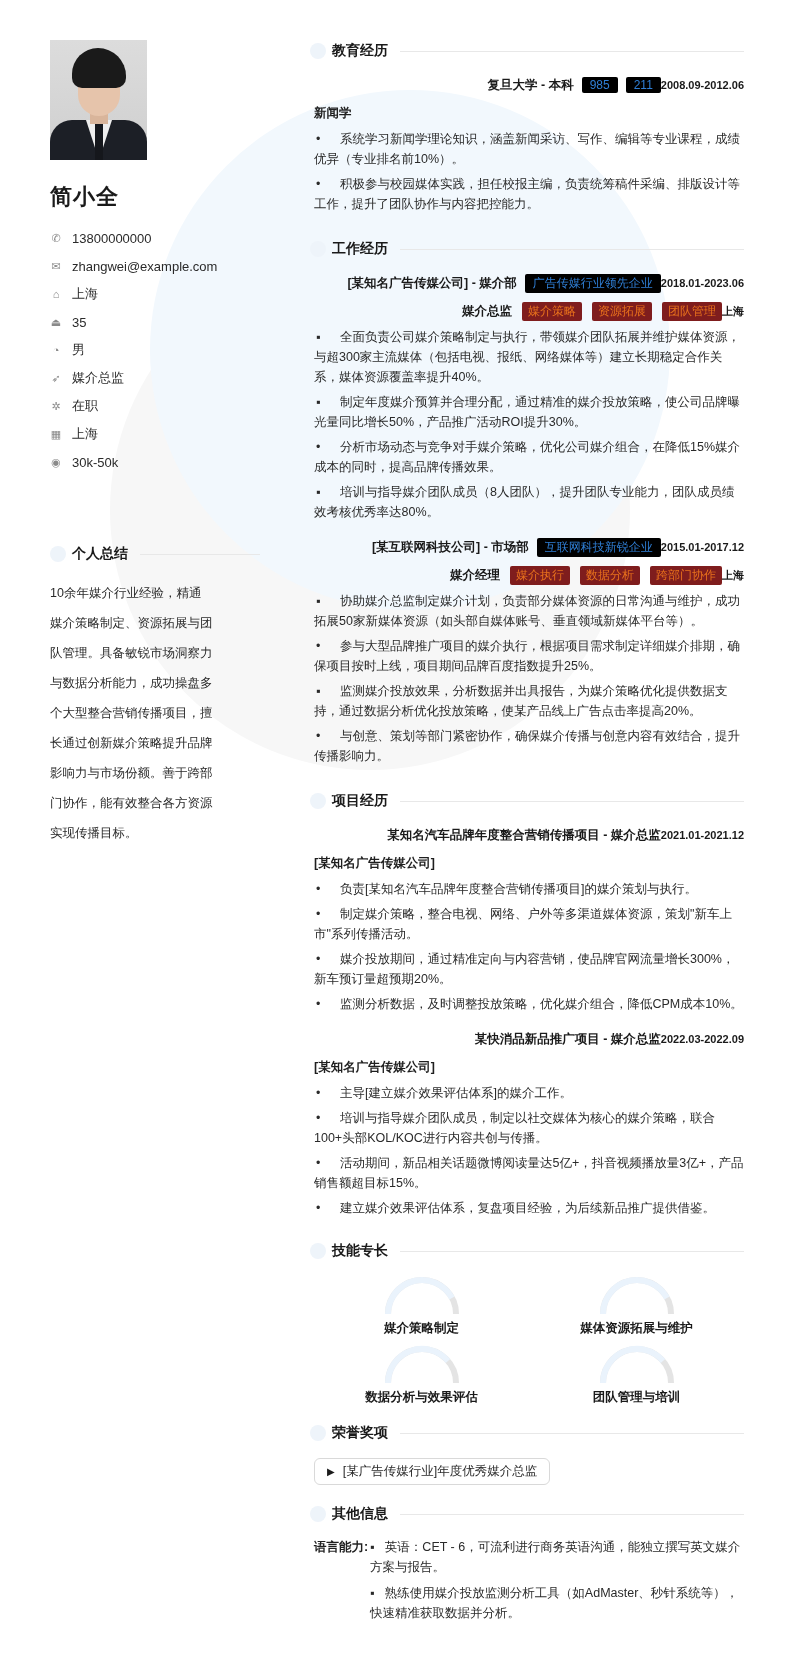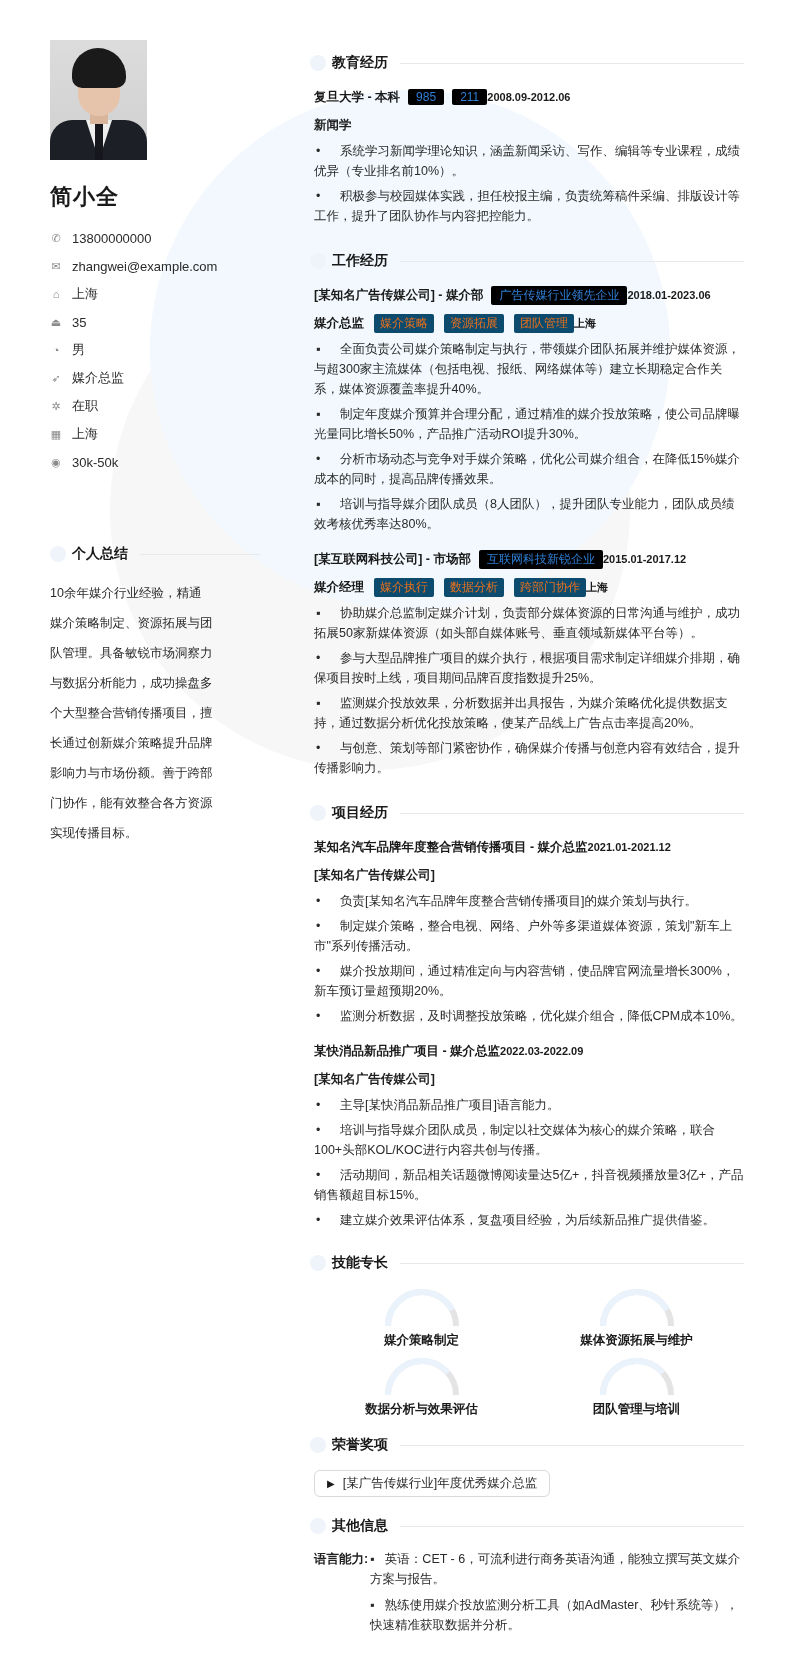--- a/index.html
+++ b/index.html
@@ -35,28 +35,28 @@
   .info-row { display: flex; align-items: center; height: 28px; font-size: 13px; color: #2a2a2a; }
   .info-row .ic { width: 12px; height: 12px; margin-right: 10px; color: #8a8a8a; font-size: 11px; line-height: 12px; text-align: center; }
 
   .section-title-left { position: absolute; left: 50px; top: 545px; width: 210px; display: flex; align-items: center; }
   .sec-dot { width: 16px; height: 16px; border-radius: 50%; background: #eef4fa; margin-right: 6px; }
   .sec-title { font-size: 14px; font-weight: bold; color: #1a1a1a; white-space: nowrap; }
   .sec-line { flex: 1; height: 1px; background: #e8e8e8; margin-left: 12px; }
   .summary { position: absolute; left: 50px; top: 578px; width: 163px; font-size: 12.5px; line-height: 30px; color: #2a2a2a; }
 
   
-  .right { position: absolute; left: 314px; top: 52px; width: 430px; }
+  .right { position: absolute; left: 314px; top: 40px; width: 430px; }
   .sec { display: flex; align-items: center; height: 22px; margin-bottom: 12px; }
   .sec .sec-dot { margin-left: -4px; margin-right: 6px; }
-  .row-head { display: flex; align-items: center; justify-content: flex-start; font-size: 12.5px; font-weight: bold; color: #1a1a1a; height: 22px; }
+  .row-head { display: flex; align-items: center; justify-content: flex-end; font-size: 12.5px; font-weight: bold; color: #1a1a1a; height: 22px; }
   .row-head .l { display: flex; align-items: center; }
   .date { font-size: 11px; font-weight: bold; color: #1a1a1a; }
   .tag-blue { background: #000000; color: #2f7fd6; font-weight: normal; font-size: 12px; padding: 1px 8px; margin-left: 8px; border-radius: 2px; }
-  .tag-orange { background: #0c4a6e; color: #e8711c; font-weight: normal; font-size: 12px; padding: 1px 6px; margin-left: 10px; border-radius: 2px; }
+  .tag-orange { background: #7f1d1d; color: #e8711c; font-weight: normal; font-size: 12px; padding: 1px 6px; margin-left: 10px; border-radius: 2px; }
   .sub { font-size: 12.5px; font-weight: bold; margin-top: 6px; height: 22px; line-height: 22px; }
   .bul { font-size: 12.5px; line-height: 20px; color: #2a2a2a; margin-top: 5px; }
   .bul .b { display: inline-block; width: 26px; text-indent: 2px; }
   .block { margin-bottom: 14px; }
 
   .skills { display: grid; grid-template-columns: 1fr 1fr; row-gap: 6px; margin-top: 4px; }
   .skill { display: flex; flex-direction: column; align-items: center; }
   .gauge { width: 80px; height: 40px; }
   .skill-label { font-size: 12.5px; font-weight: bold; margin-top: 6px; color: #1a1a1a; }
 
@@ -227,21 +227,21 @@
       <div class="bul"><span class="b">•</span><span>媒介投放期间，通过精准定向与内容营销，使品牌官网流量增长300%，新车预订量超预期20%。</span></div>
       <div class="bul"><span class="b">•</span><span>监测分析数据，及时调整投放策略，优化媒介组合，降低CPM成本10%。</span></div>
     </div>
 
     <div class="block">
       <div class="row-head">
         <span>某快消品新品推广项目 - 媒介总监</span>
         <span class="date">2022.03-2022.09</span>
       </div>
       <div class="sub">[某知名广告传媒公司]</div>
-      <div class="bul"><span class="b">•</span><span>主导[某快消品新品推广项目]语言能力。</span></div>
+      <div class="bul"><span class="b">•</span><span>主导[建立媒介效果评估体系]的媒介工作。</span></div>
       <div class="bul"><span class="b">•</span><span>培训与指导媒介团队成员，制定以社交媒体为核心的媒介策略，联合100+头部KOL/KOC进行内容共创与传播。</span></div>
       <div class="bul"><span class="b">•</span><span>活动期间，新品相关话题微博阅读量达5亿+，抖音视频播放量3亿+，产品销售额超目标15%。</span></div>
       <div class="bul"><span class="b">•</span><span>建立媒介效果评估体系，复盘项目经验，为后续新品推广提供借鉴。</span></div>
     </div>
 
     
     <div class="sec" style="margin-top:22px">
       <span class="sec-dot"></span>
       <span class="sec-title">技能专长</span>
       <span class="sec-line"></span>

